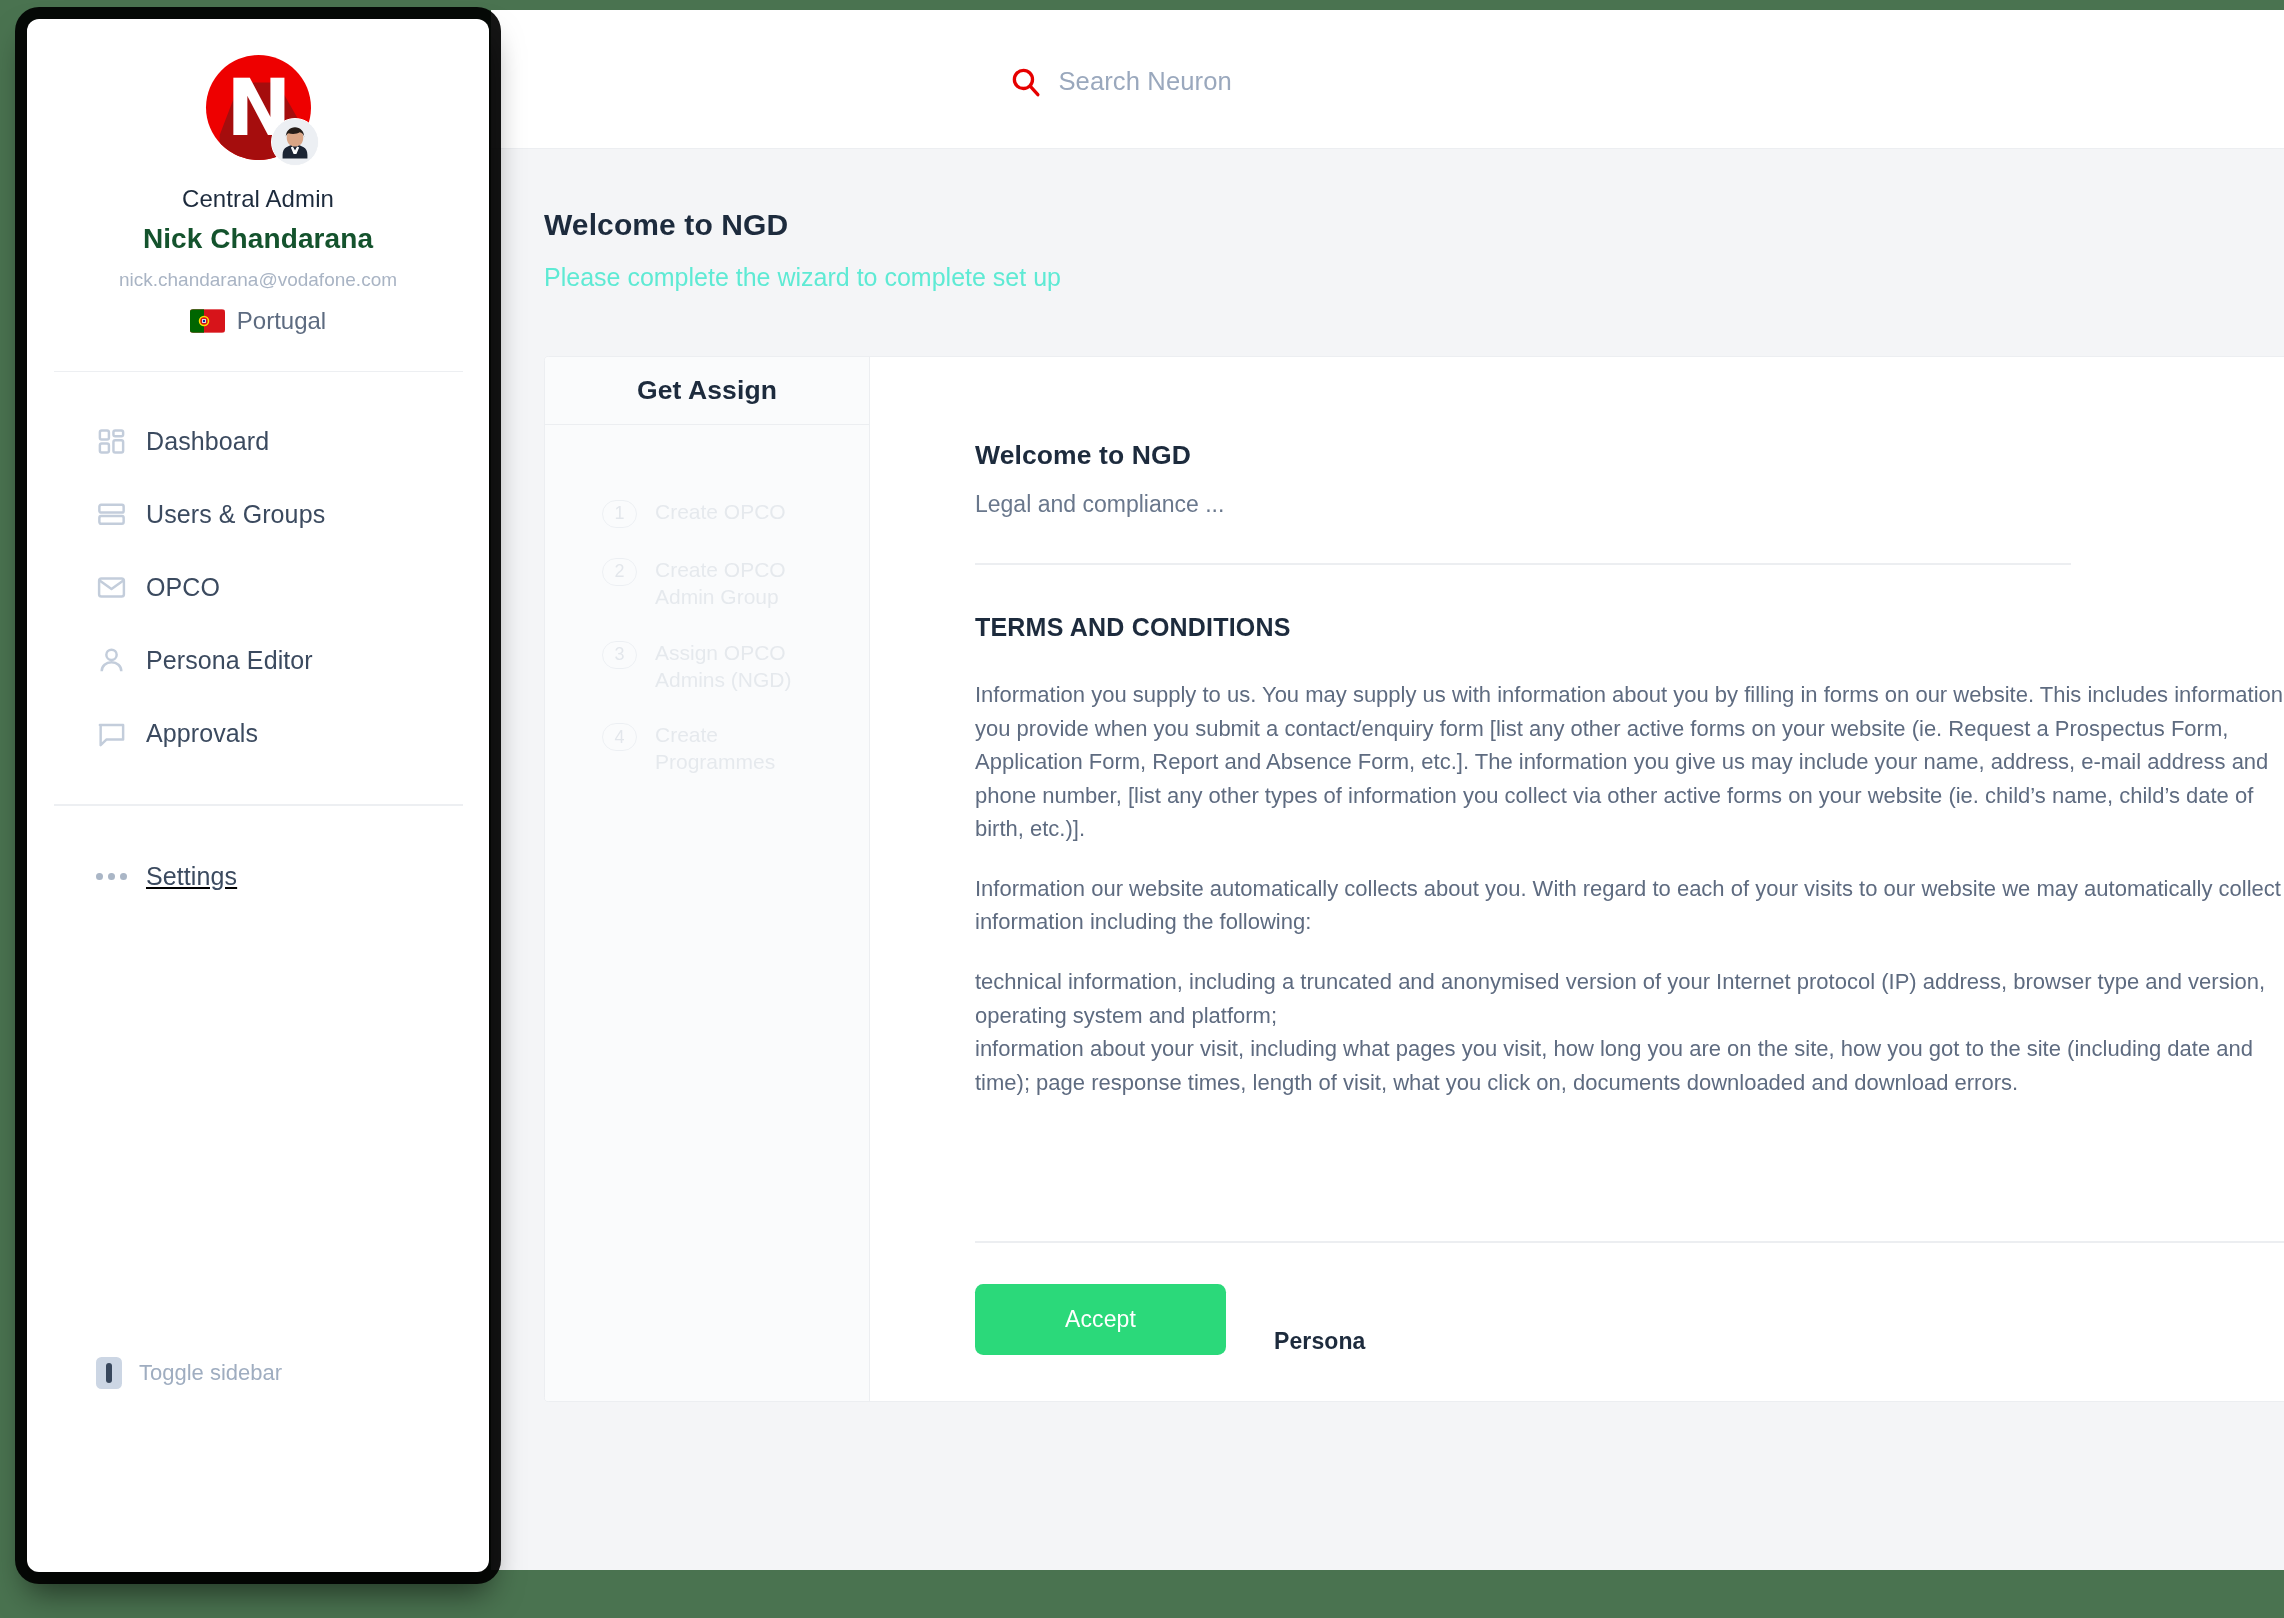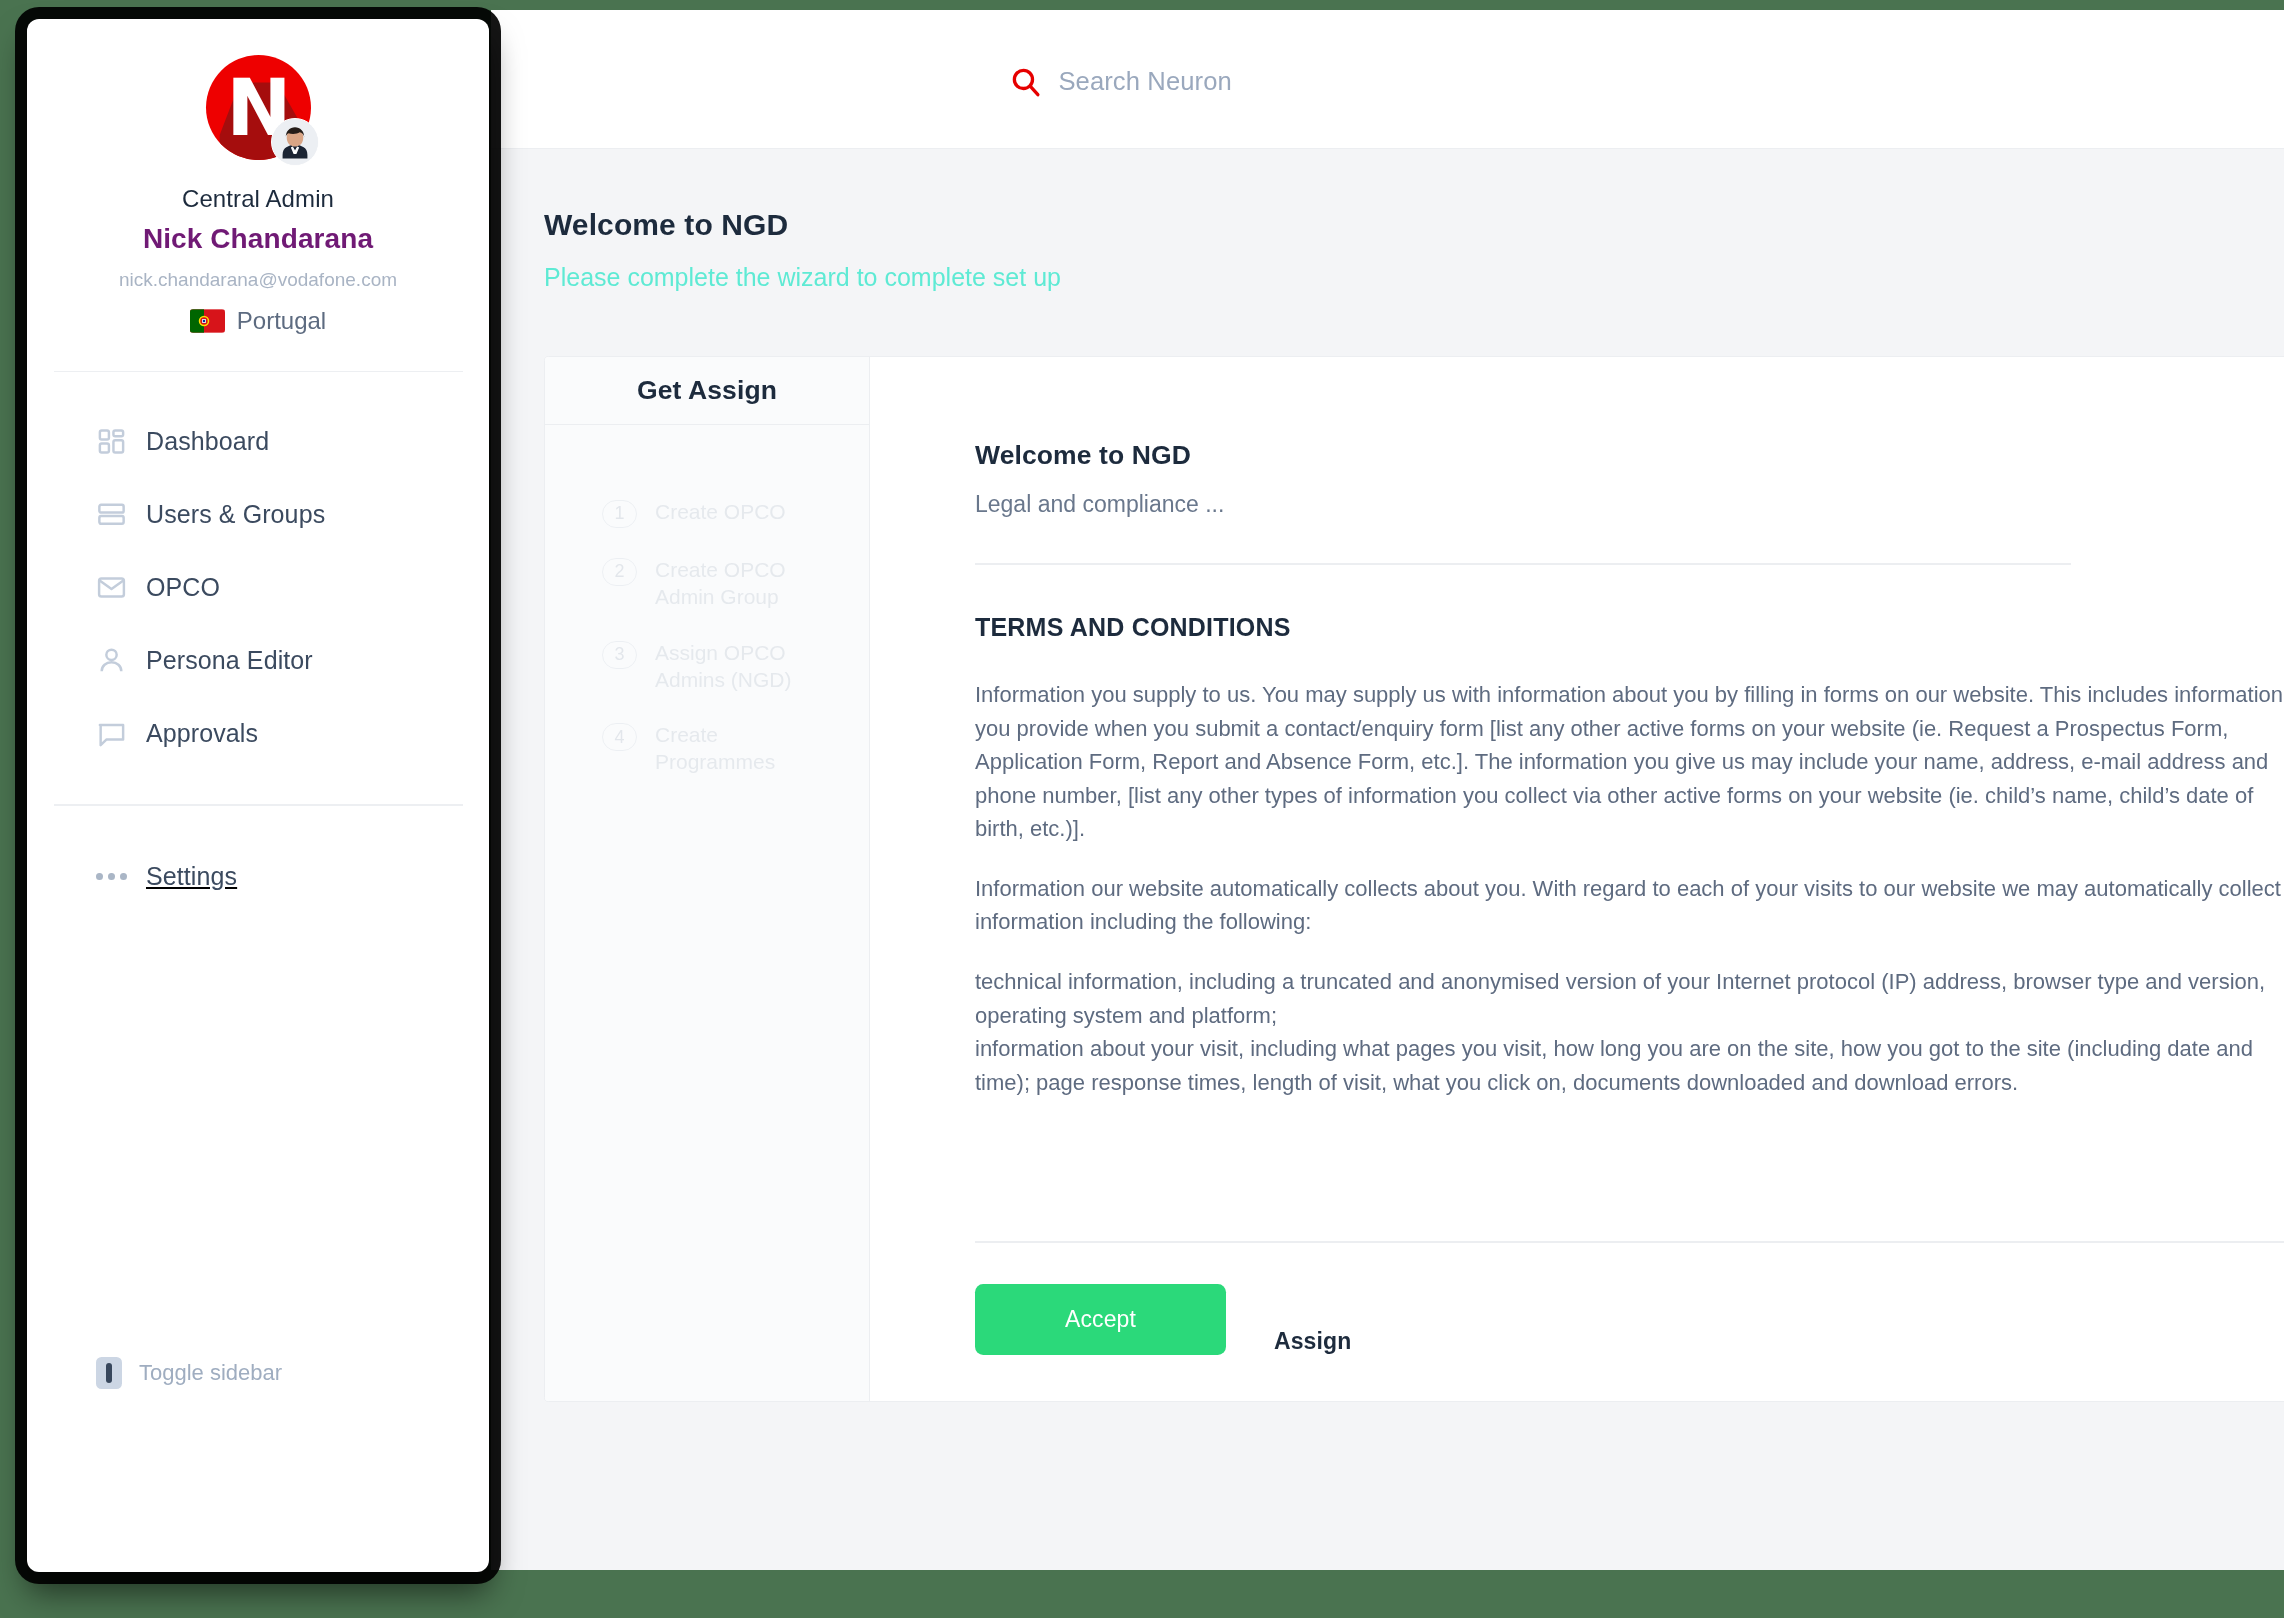--- a/index.html
+++ b/index.html
@@ -134,21 +134,21 @@
   .user-role {
     margin-top: 25px;
     font-size: 24px;
     color: #1d2b3d;
     letter-spacing: 0.1px;
   }
   .user-name {
     margin-top: 10px;
     font-size: 28px;
     font-weight: 700;
-    color: #701a75;
+    color: #14532d;
     letter-spacing: 0.1px;
   }
   .user-email {
     margin-top: 13.7px;
     font-size: 19px;
     color: #a9b4c4;
   }
   #country-row {
     margin-top: 16.4px;
     display: flex;
@@ -587,19 +587,19 @@
         <p class="terms-p" style="white-space: pre-line;">Information you supply to us. You may supply us with information about you by filling in forms on our website. This includes information you provide when you submit a contact/enquiry form [list any other active forms on your website (ie. Request a Prospectus Form, Application Form, Report and Absence Form, etc.]. The information you give us may include your name, address, e-mail address and phone number, [list any other types of information you collect via other active forms on your website (ie. child’s name, child’s date of birth, etc.)].</p>
         <p class="terms-p" style="white-space: pre-line;">Information our website automatically collects about you. With regard to each of your visits to our website we may automatically collect information including the following:</p>
         <p class="terms-p" style="white-space: pre-line;">technical information, including a truncated and anonymised version of your Internet protocol (IP) address, browser type and version, operating system and platform;
 information about your visit, including what pages you visit, how long you are on the site, how you got to the site (including date and time); page response times, length of visit, what you click on, documents downloaded and download errors.</p>
       </div>
 
       <div id="detail-divider-bottom"></div>
 
       <div id="actions-row">
         <button id="accept-button">Accept</button>
-        <button id="decline-button">Assign</button>
+        <button id="decline-button">Persona</button>
       </div>
     </div>
   </section>
 
 </div>
 
 
 </body></html>

